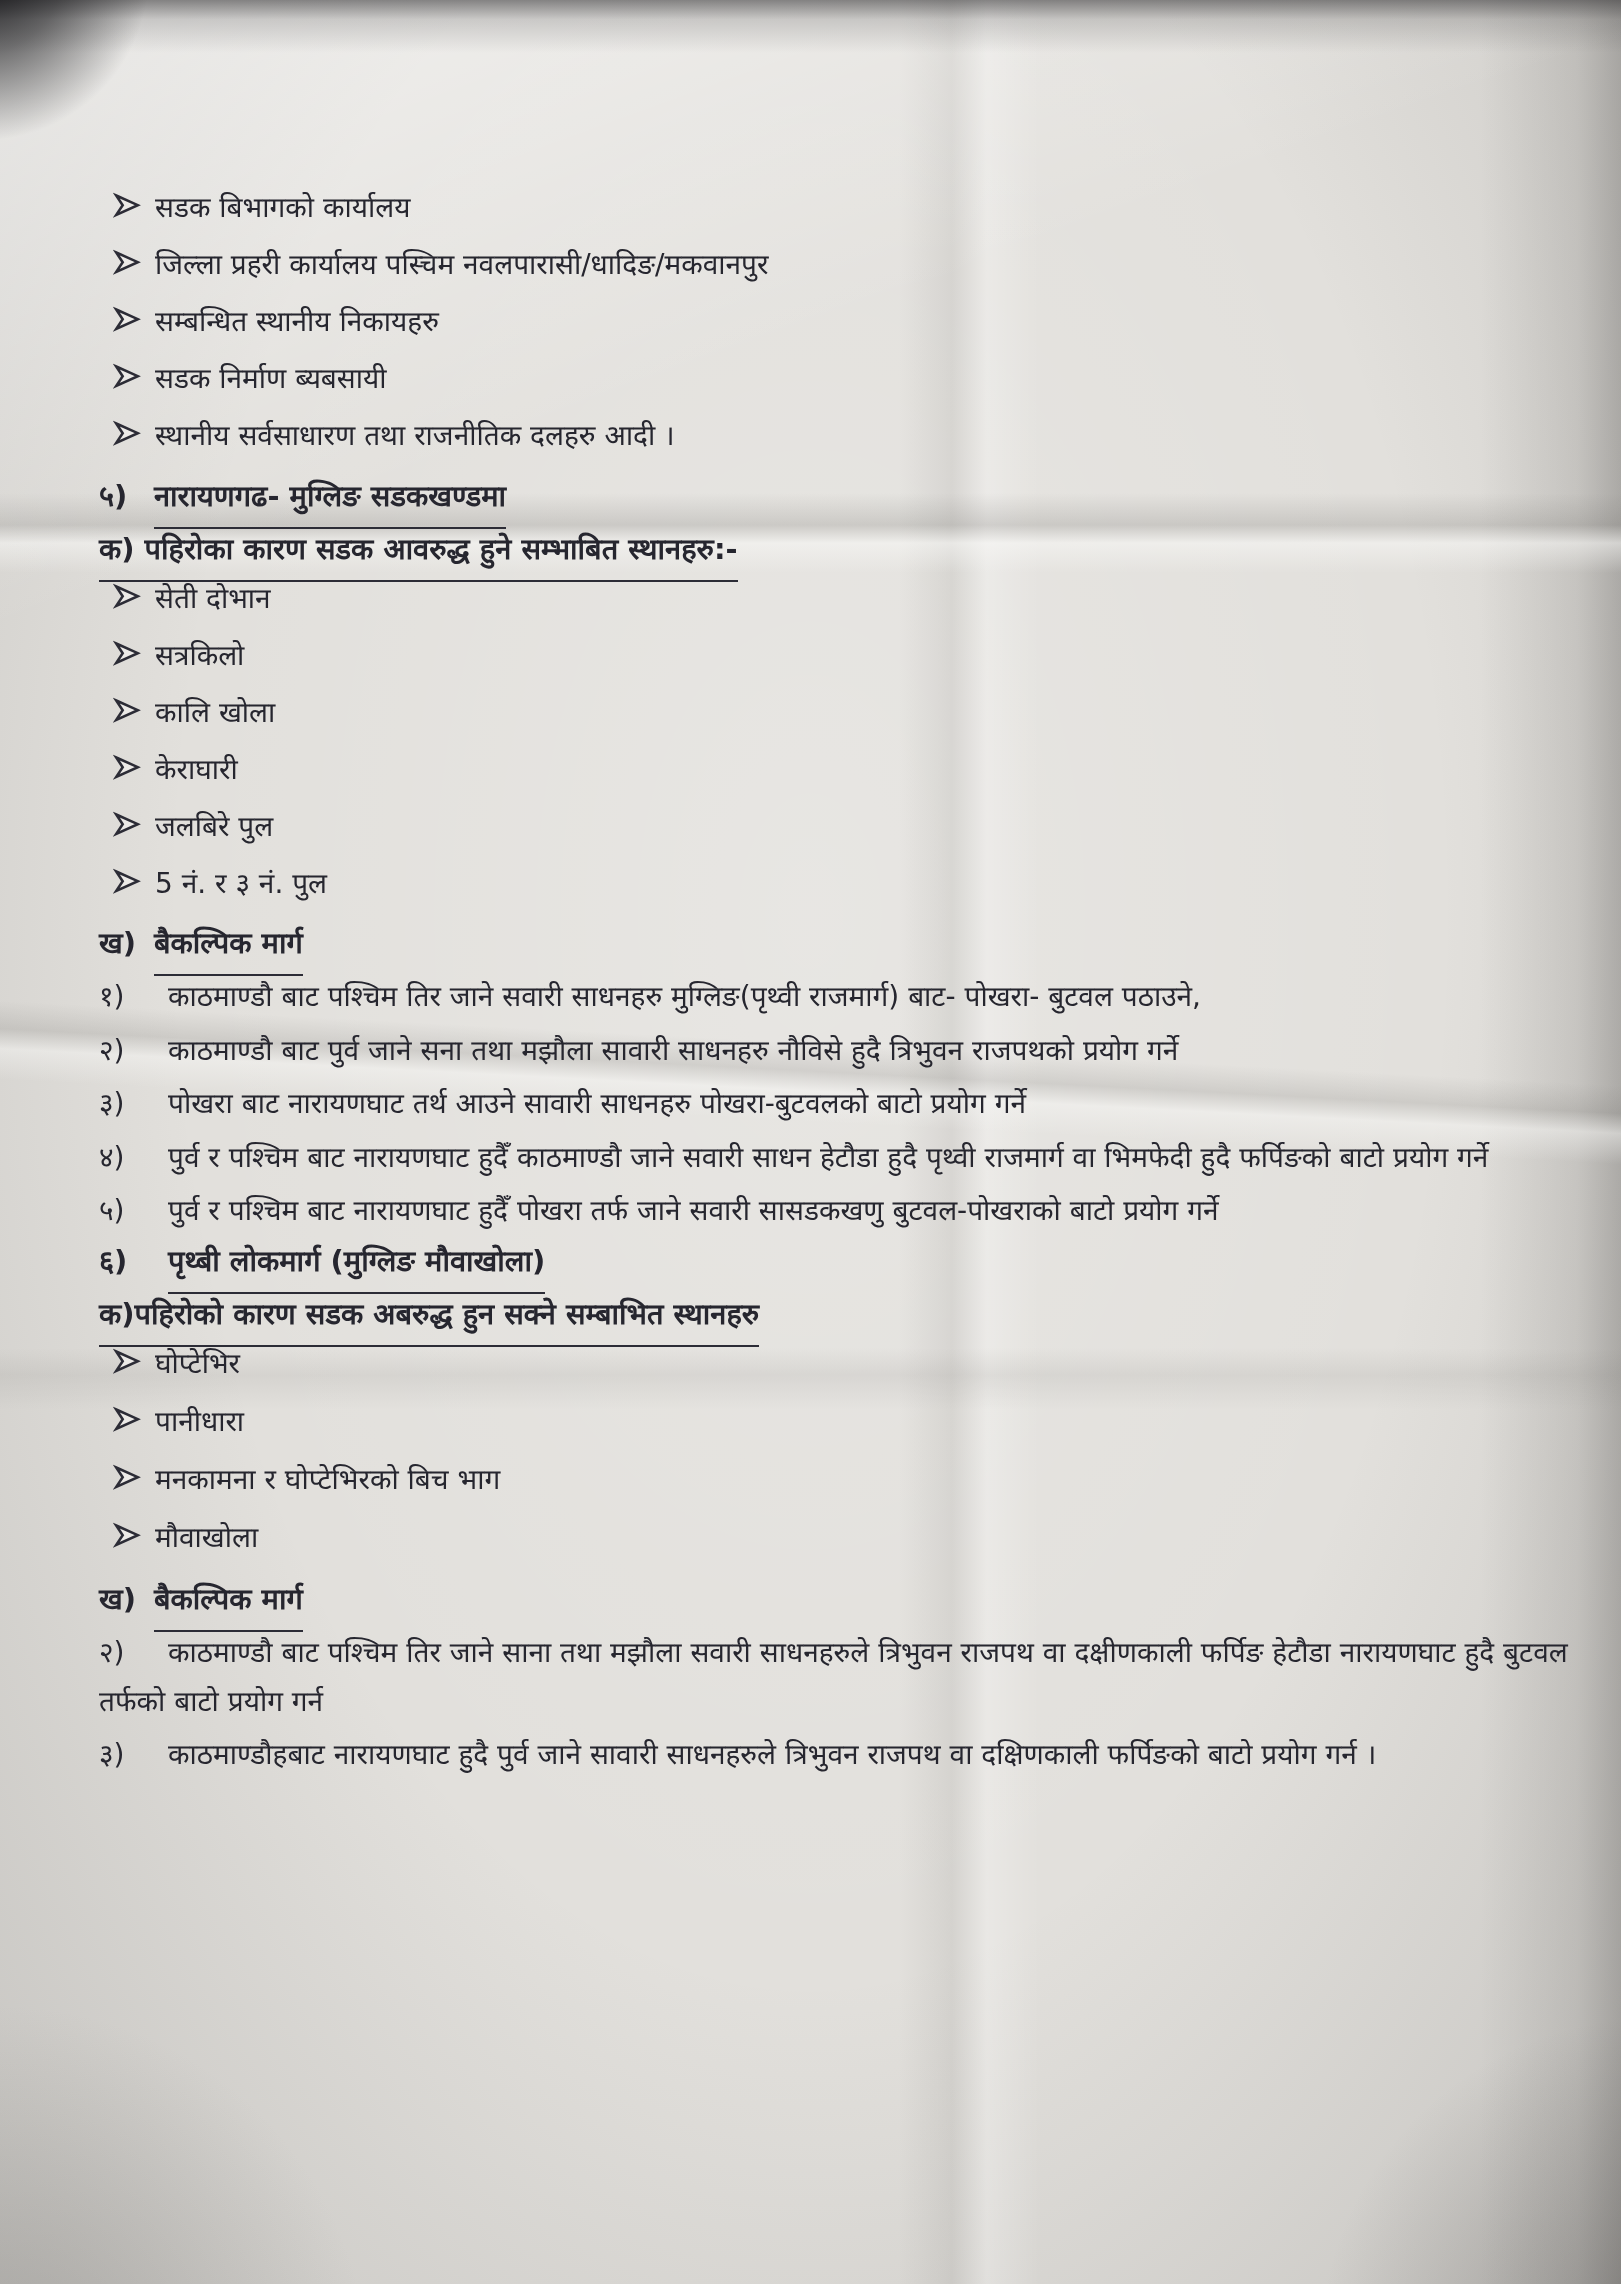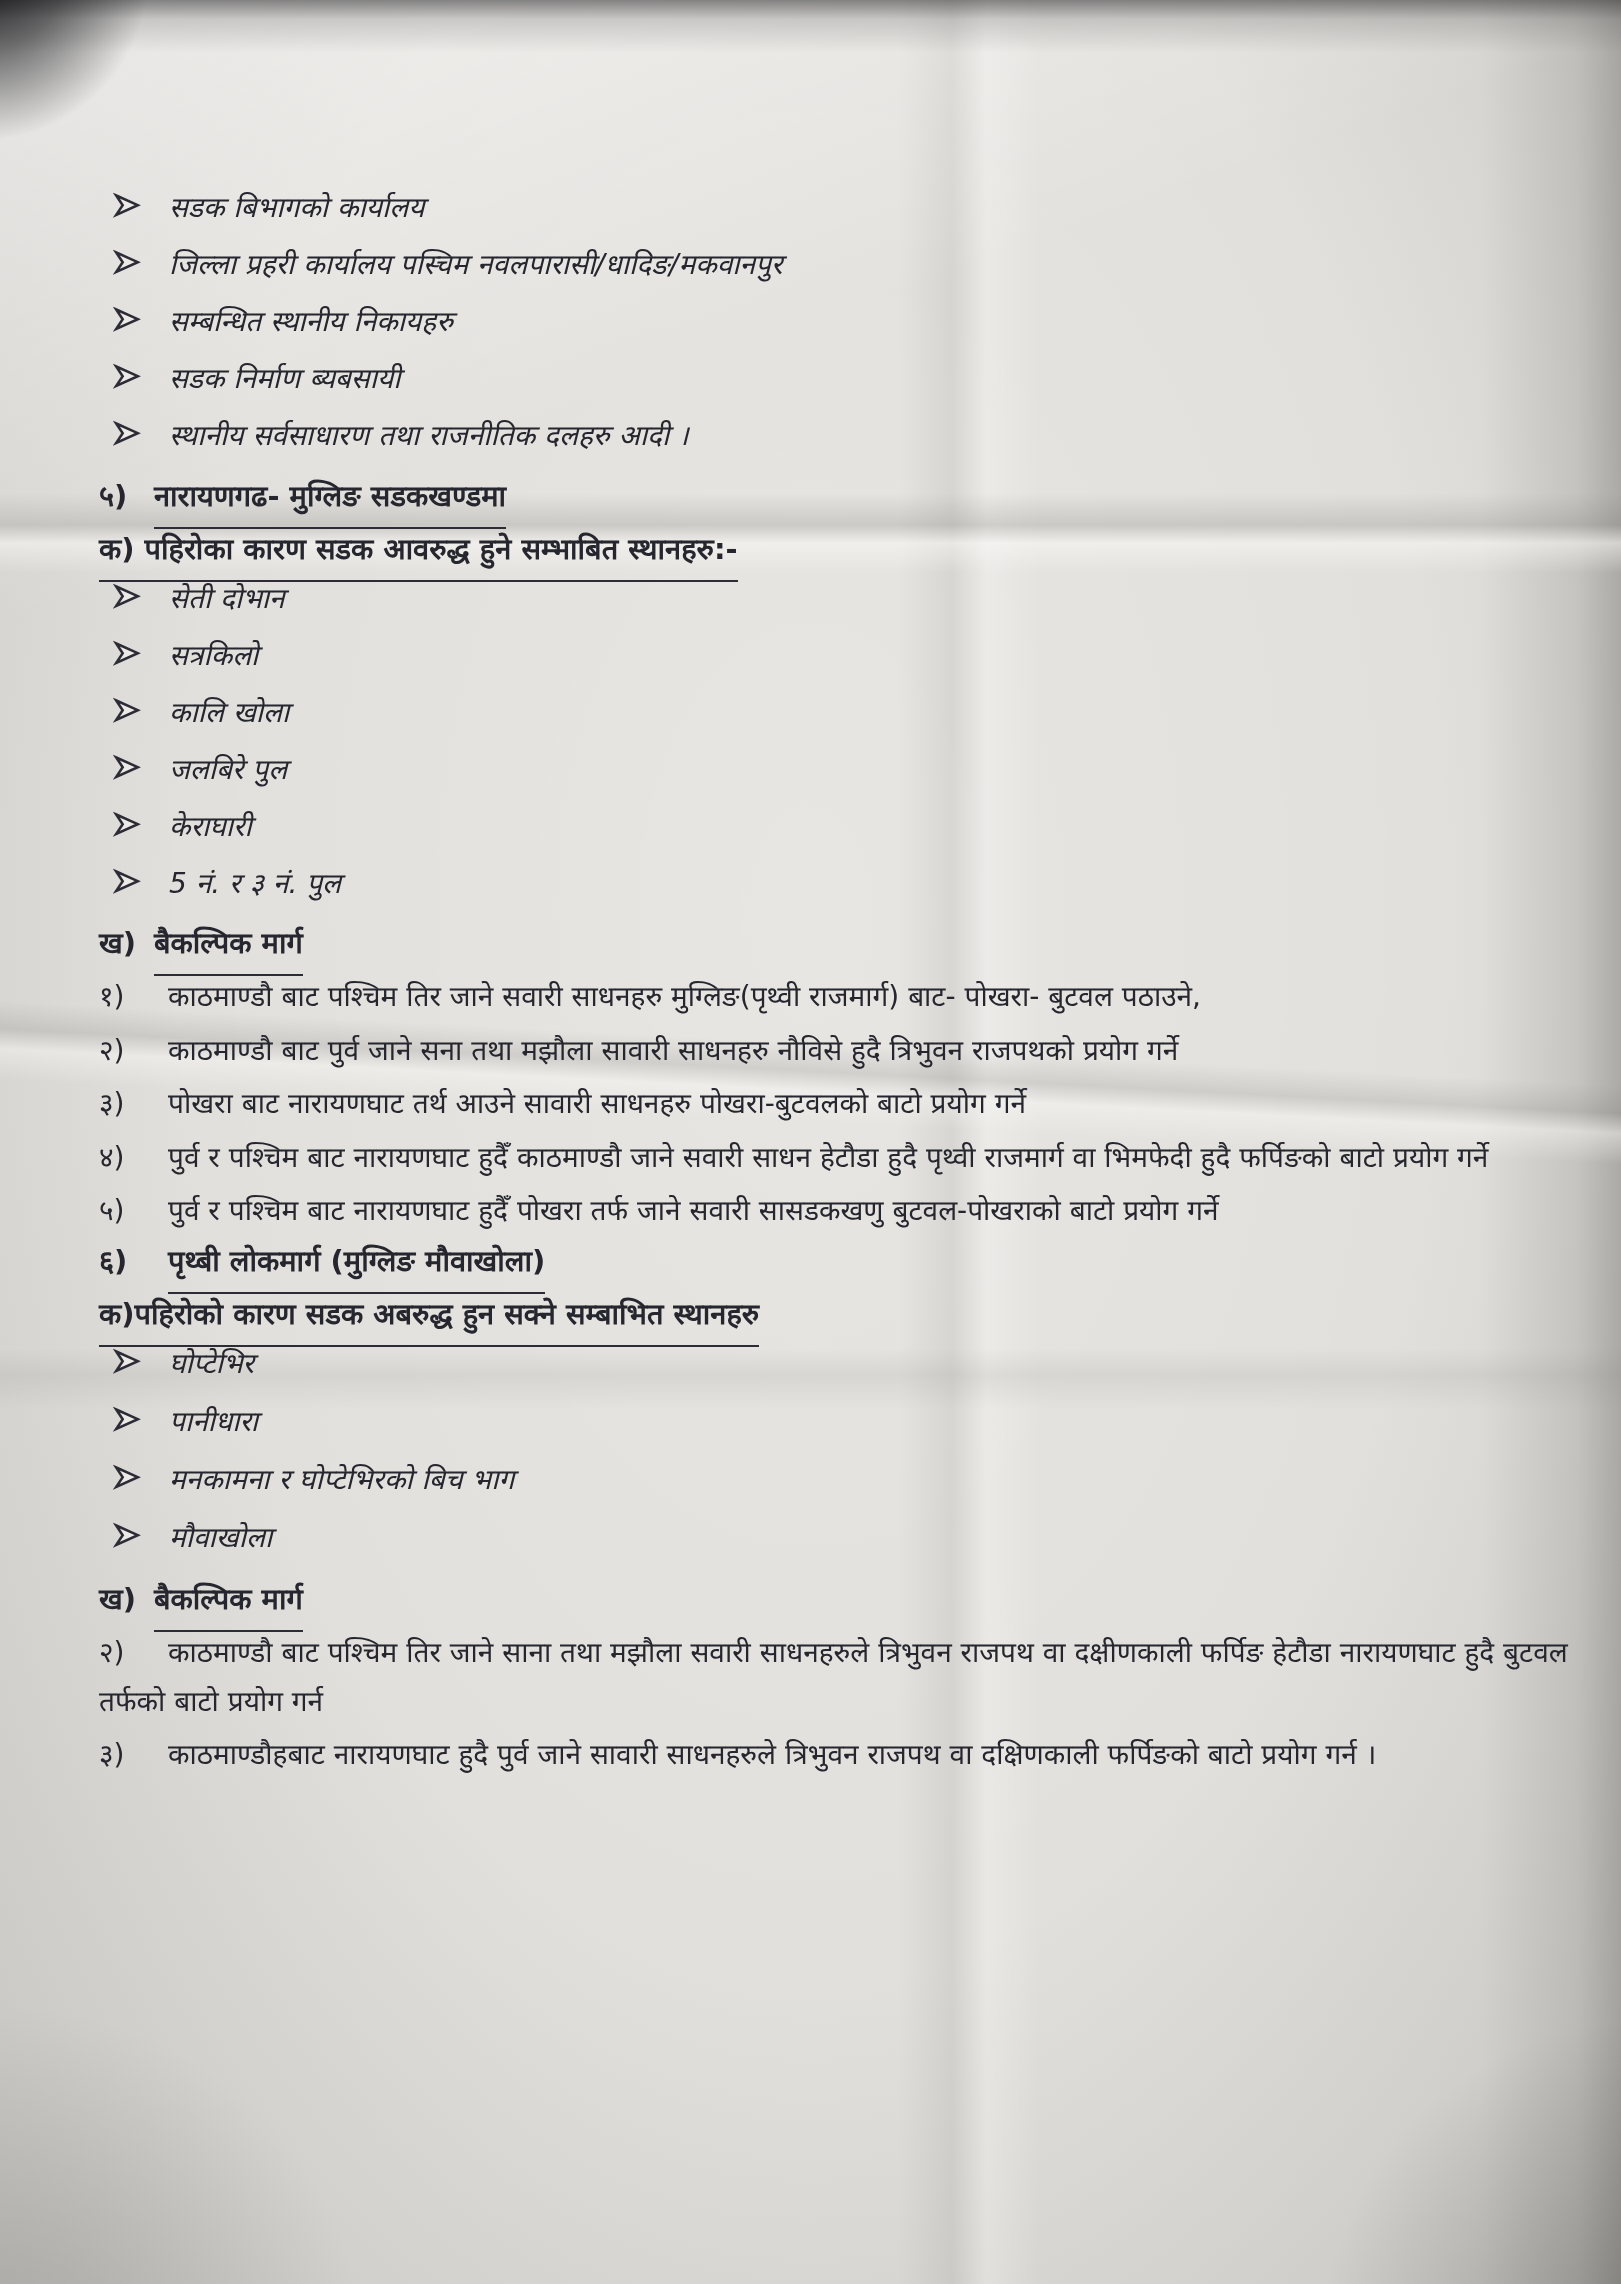--- a/index.html
+++ b/index.html
@@ -35,21 +35,21 @@
   }
   .content{
     position:absolute;inset:0;
     padding:187px 32px 0 99px;
     font-family:"DejaVu Sans", sans-serif;
     color:#26262f;
     font-size:28px;
   }
   .brow{display:flex;align-items:flex-start;height:57px;}
   .brow .ic{flex:0 0 auto;margin:5.3px 0 0 14px;}
-  .brow .txt{margin-left:28px;white-space:nowrap;font-style:italic;}
+  .brow .txt{margin-left:14px;white-space:nowrap;}
   .hline{margin:1.8px 0 0 0;line-height:44px;font-weight:bold;font-size:29px;height:51px;}
   .hnum{display:inline-block;min-width:55px;}
   .hnum.wide{min-width:69px;}
   .ul{display:inline-block;border-bottom:2.6px solid #2c2c36;padding-bottom:9px;}
   .routes p{margin:0 0 4.4px 0;line-height:49px;text-indent:0;}
   .routes .num{display:inline-block;min-width:69px;}
   .loc-list2 .brow{height:58px;}
 </style>
 </head>
 <body>
@@ -113,27 +113,27 @@
       <div class="brow">
         <span class="ic"><svg width="28" height="26.4" viewBox="0 0 26 24">
               <path d="M3 3 L23 12 L3 21 L9 12 Z" fill="#eceae7" stroke="#2c2c36" stroke-width="2.4" stroke-linejoin="miter"></path>
             </svg></span>
         <span class="txt">कालि खोला</span>
       </div>
       <div class="brow">
         <span class="ic"><svg width="28" height="26.4" viewBox="0 0 26 24">
               <path d="M3 3 L23 12 L3 21 L9 12 Z" fill="#eceae7" stroke="#2c2c36" stroke-width="2.4" stroke-linejoin="miter"></path>
             </svg></span>
-        <span class="txt">जलबिरे पुल</span>
+        <span class="txt">केराघारी</span>
       </div>
       <div class="brow">
         <span class="ic"><svg width="28" height="26.4" viewBox="0 0 26 24">
               <path d="M3 3 L23 12 L3 21 L9 12 Z" fill="#eceae7" stroke="#2c2c36" stroke-width="2.4" stroke-linejoin="miter"></path>
             </svg></span>
-        <span class="txt">केराघारी</span>
+        <span class="txt">जलबिरे पुल</span>
       </div>
       <div class="brow">
         <span class="ic"><svg width="28" height="26.4" viewBox="0 0 26 24">
               <path d="M3 3 L23 12 L3 21 L9 12 Z" fill="#eceae7" stroke="#2c2c36" stroke-width="2.4" stroke-linejoin="miter"></path>
             </svg></span>
         <span class="txt">5 नं. र ३ नं. पुल</span>
       </div>
     </div>
 
     <div class="hline">

